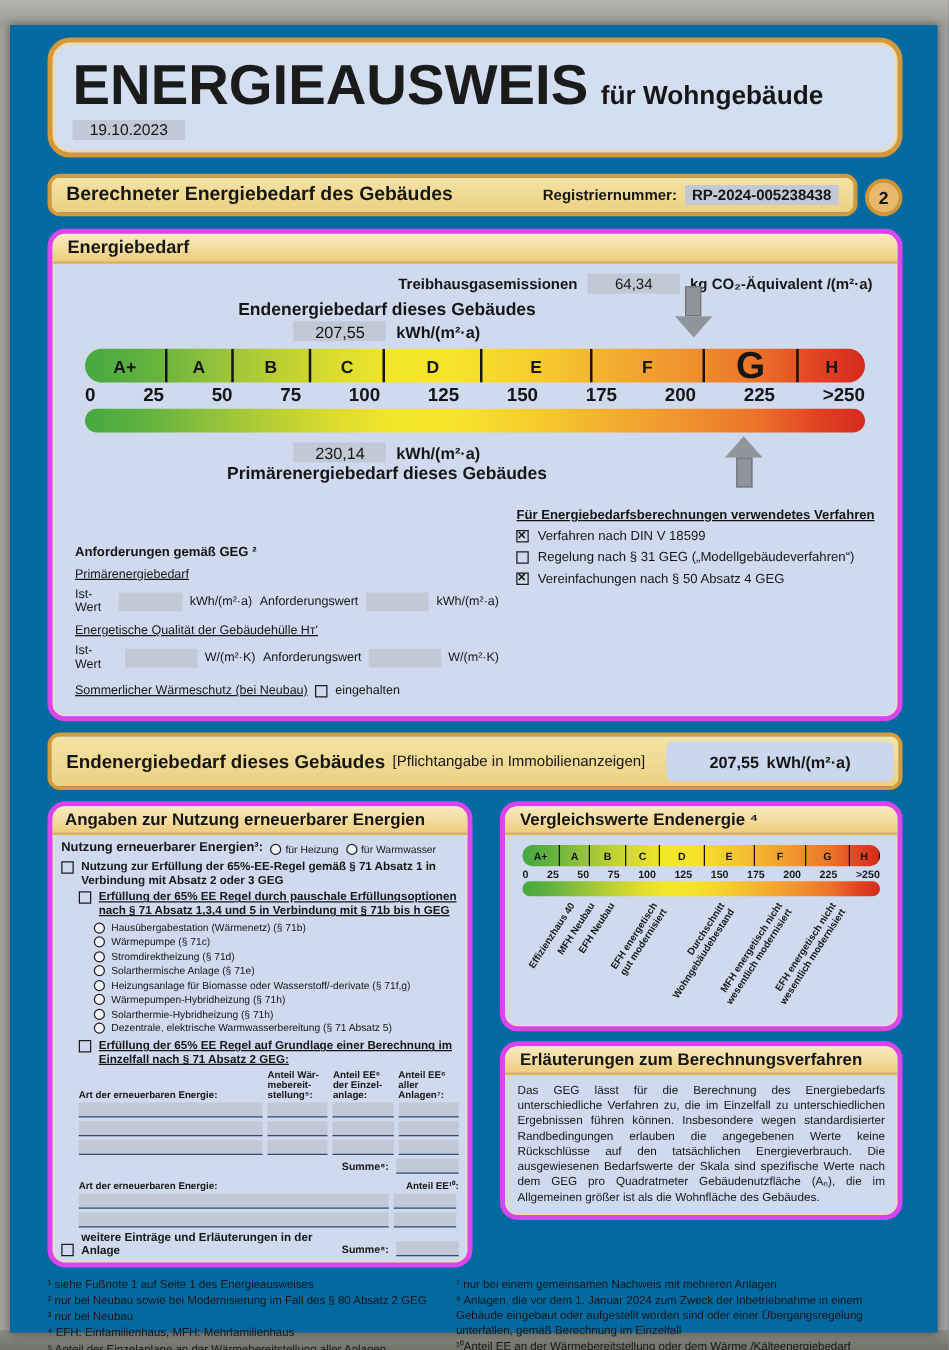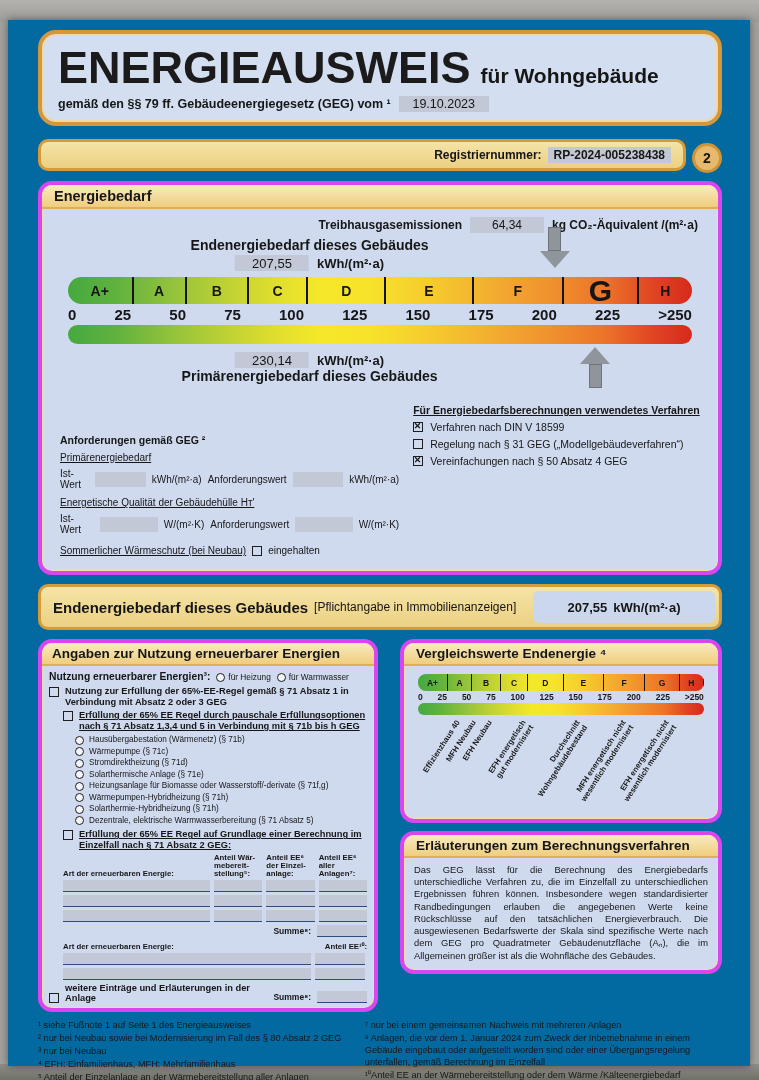--- a/index.html
+++ b/index.html
@@ -84,21 +84,21 @@
   .lp .panel-h { font-size:13.5px; padding:3px 10px; }
   .lp-body { padding:5px 7px 5px 7px; font-size:9.3px; }
   .usage-row { display:flex; align-items:center; gap:6px; font-weight:bold; font-size:10.3px; margin-bottom:4px; }
   .usage-row .opt { display:flex; align-items:center; gap:3px; font-weight:normal; font-size:8.3px; }
   .usage-row .opt:first-of-type { margin-left:auto; }
   .li { display:flex; gap:6px; align-items:flex-start; margin-bottom:3px; }
   .li .txt { font-weight:bold; line-height:1.15; }
   .li.sub { margin-left:14px; }
   .li.sub .txt { text-decoration:underline; }
   .optlist { margin-left:26px; margin-bottom:4px; }
-  .optlist .o { display:flex; gap:5px; align-items:center; margin-bottom:1.5px; font-size:8.2px; line-height:1.12; }
+  .optlist .o { display:flex; gap:5px; align-items:flex-end; margin-bottom:1.5px; font-size:8.2px; line-height:1.12; }
   .tblhead { display:flex; margin-left:14px; gap:4px; font-size:7.8px; font-weight:bold; line-height:1.05; align-items:flex-end; margin-top:1px; }
   .tblhead .c1 { width:152px; }
   .tblhead .c2,.tblhead .c3,.tblhead .c4 { width:50px; }
   .tblrows { margin-left:14px; margin-top:2px; }
   .trow { display:flex; gap:4px; margin-bottom:3px; }
   .tcell { background:#c2c8d5; border-bottom:1.6px solid #2e4d7d; height:12px; }
   .trow .c1 { width:152px; } .trow .c2,.trow .c3,.trow .c4 { width:50px; }
   .sumrow { display:flex; justify-content:flex-end; gap:6px; align-items:center; margin:2px 0 4px 0; font-size:8.5px; font-weight:bold; }
   .sumrow .tcell { width:50px; }
   .t2head { display:flex; margin-left:14px; justify-content:space-between; font-size:7.8px; font-weight:bold; align-items:flex-end; }
@@ -132,27 +132,27 @@
 <div class="photo-strip-bottom"></div>
 
 <div class="paper">
 
   <div class="titlebox">
     <div class="title-row">
       <span class="title-main">ENERGIEAUSWEIS</span>
       <span class="title-sub">für Wohngebäude</span>
     </div>
     <div class="law-row">
-      <span>gemäß den §§ 79 ff. Gebäudeenergiegesetz (GEG) vom ¹</span>
       <span class="gbox">19.10.2023</span>
     </div>
   </div>
 
   <div class="band-wrap">
     <div class="band">
+      <span class="t1">Berechneter Energiebedarf des Gebäudes</span>
       <span class="reg">
         <span>Registriernummer:</span>
         <span class="gbox">RP-2024-005238438</span>
       </span>
     </div>
     <div class="badge">2</div>
   </div>
 
   <div class="panel" style="margin-top:10px;">
     <div class="panel-h">Energiebedarf</div>

